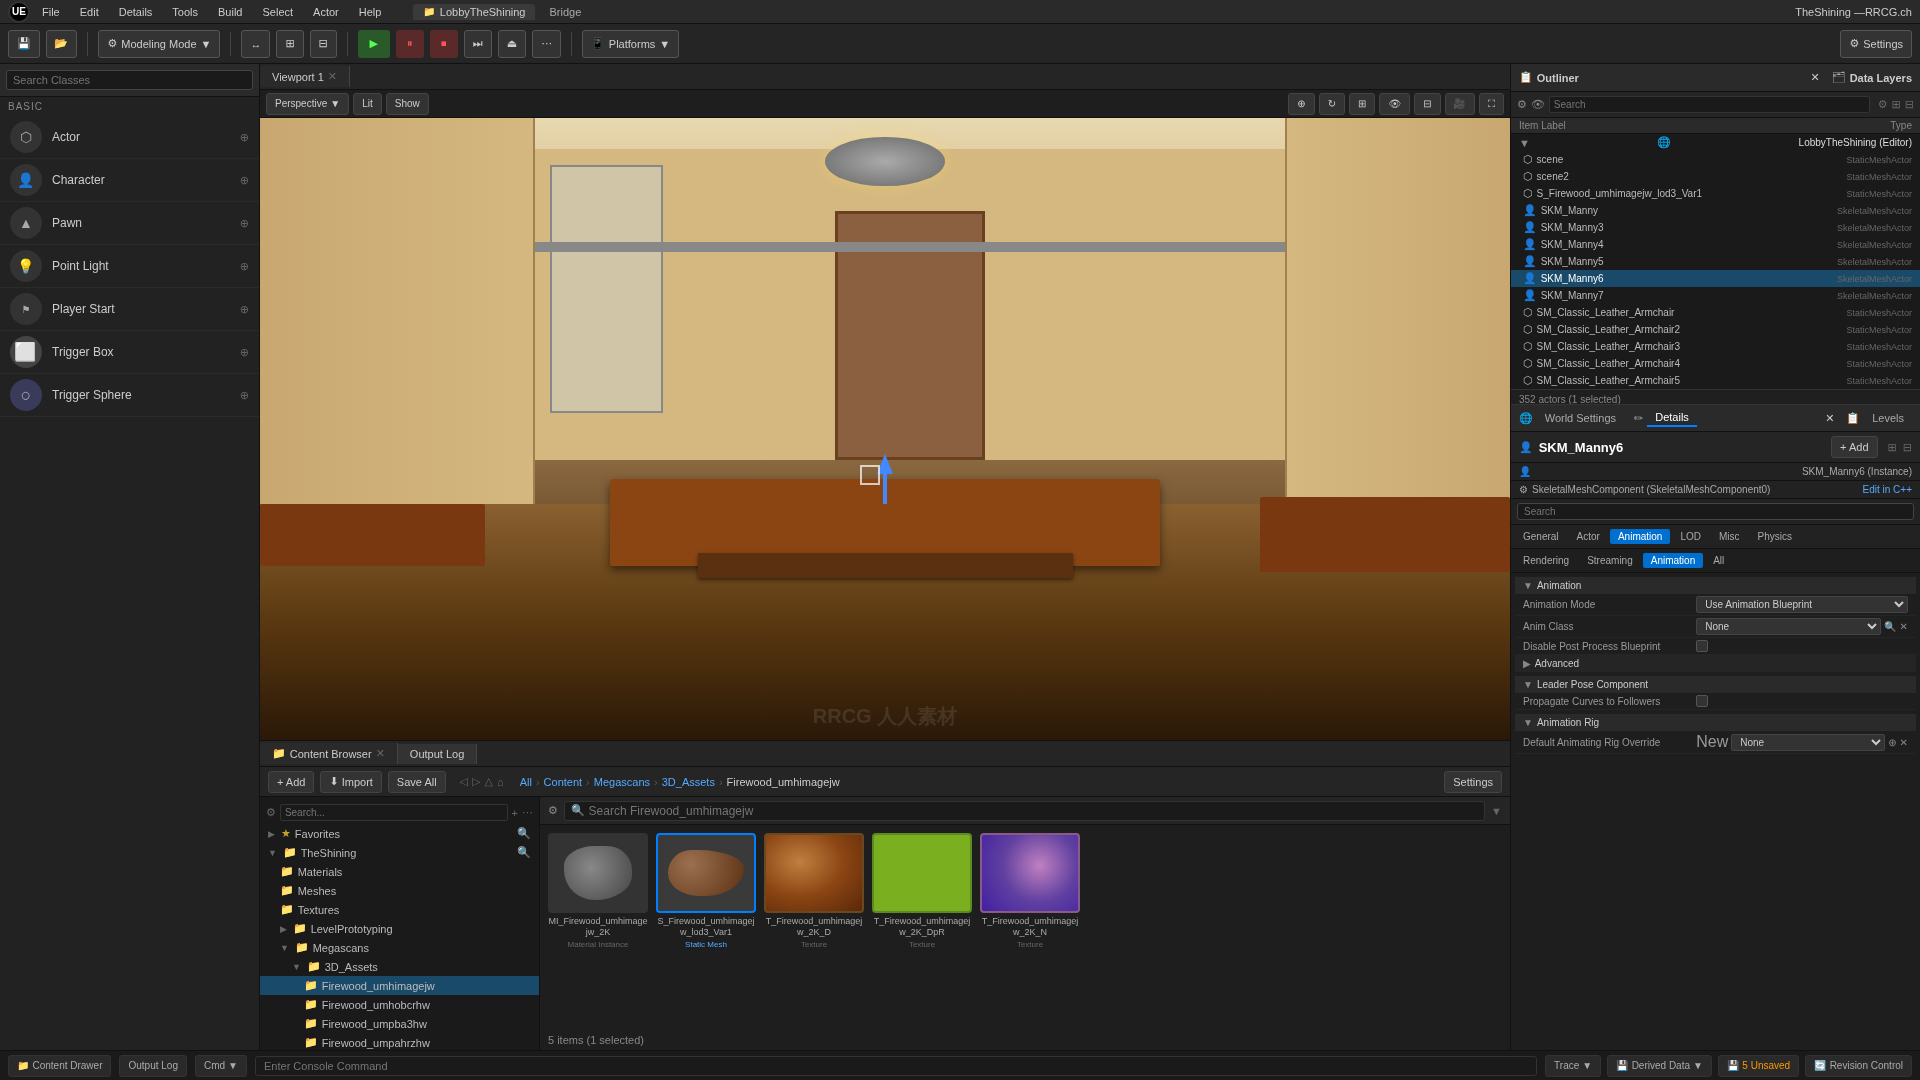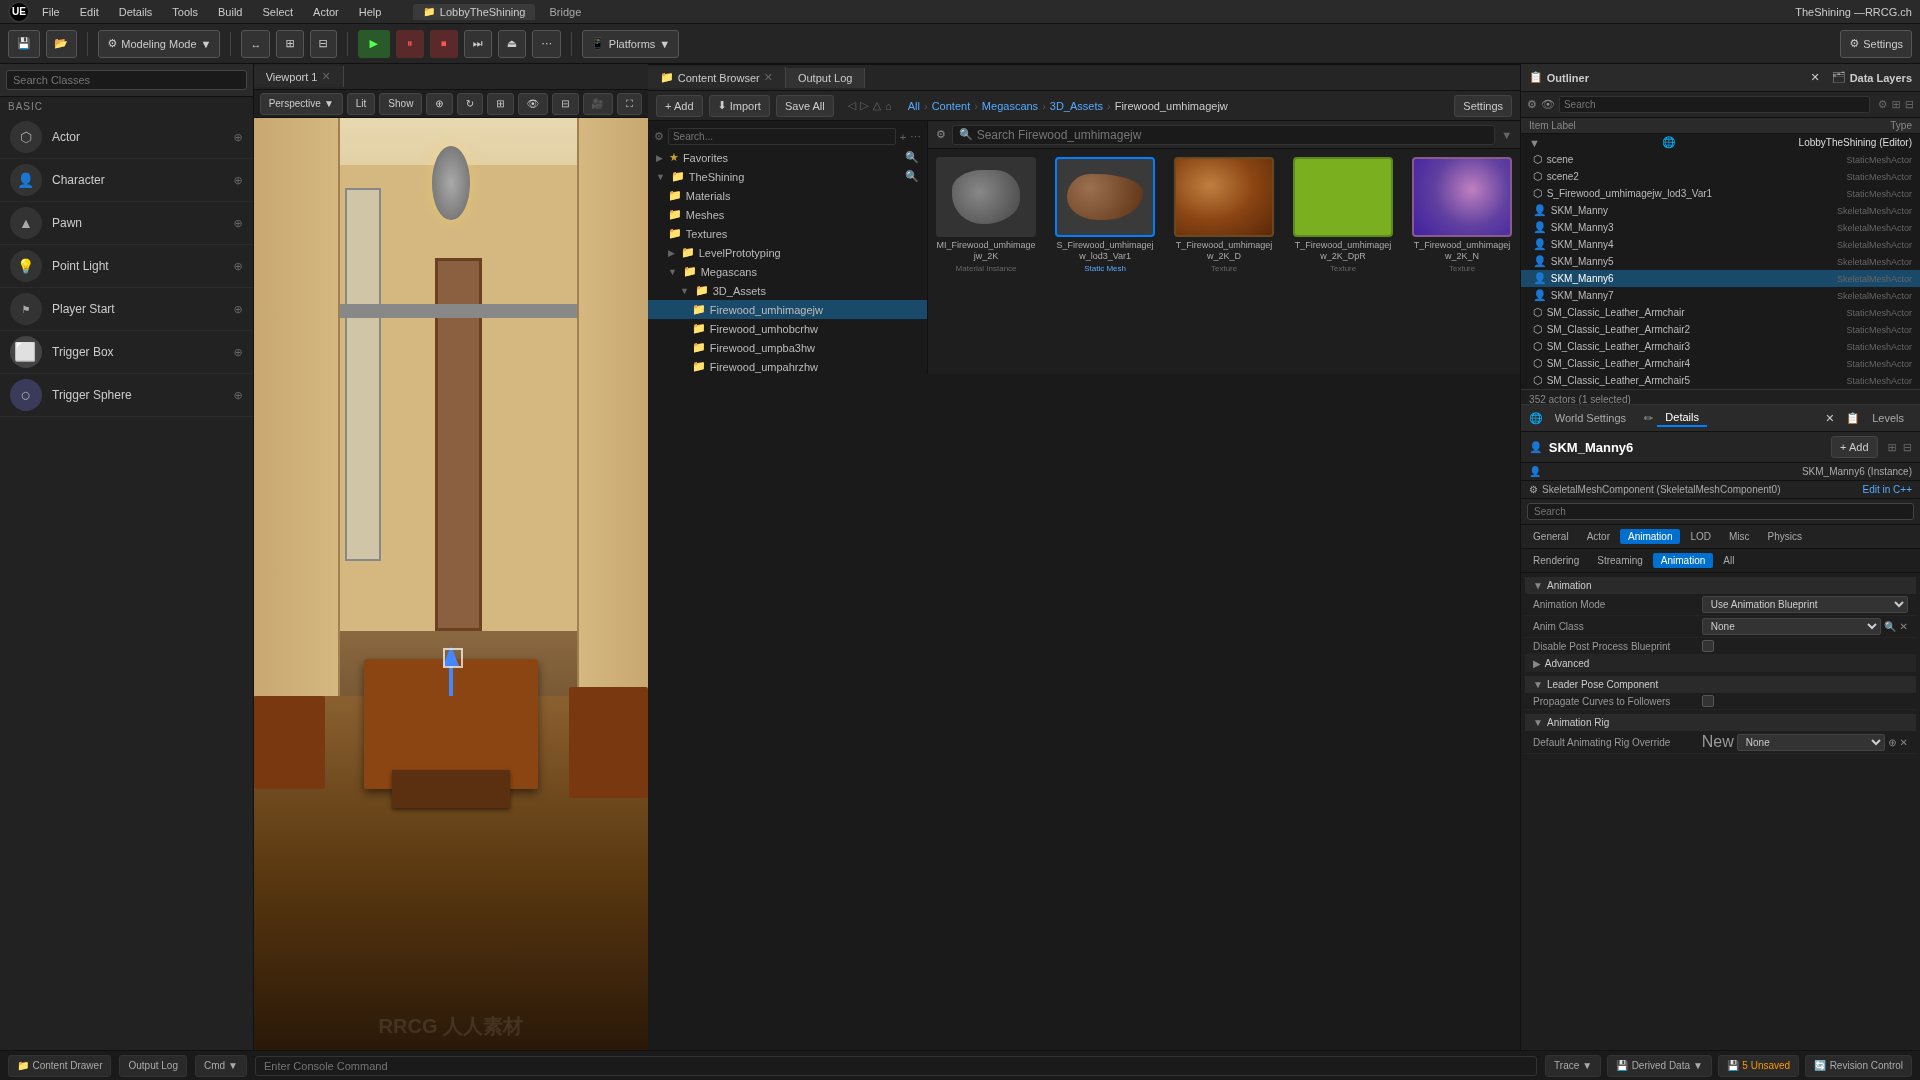--- a/index.html
+++ b/index.html
@@ -26,21 +26,21 @@
     #left-panel { width: 260px; background: #222; border-right: 1px solid #111; display: flex; flex-direction: column; }
     #left-panel-search { padding: 6px; background: #2a2a2a; border-bottom: 1px solid #111; }
     #left-panel-search input { width: 100%; background: #1a1a1a; border: 1px solid #444; color: #ccc; padding: 3px 6px; border-radius: 3px; font-size: 11px; }
     #basic-label { padding: 4px 8px; color: #888; font-size: 10px; text-transform: uppercase; letter-spacing: 1px; }
     .place-item { display: flex; align-items: center; padding: 5px 10px; cursor: pointer; border-bottom: 1px solid #2a2a2a; }
     .place-icon { width: 32px; height: 32px; background: #333; border-radius: 50%; margin-right: 10px; display: flex; align-items: center; justify-content: center; color: #aaa; font-size: 14px; flex-shrink: 0; }
     .place-name { color: #ccc; font-size: 12px; }
     .place-add { margin-left: auto; color: #666; }
 
     
-    #center { flex: 1; display: flex; flex-direction: row; }
+    #center { flex: 1; display: flex; flex-direction: column; }
     #viewport-area { flex: 1; background: #1a1a1a; position: relative; }
     #viewport-tab-bar { height: 26px; background: #252525; display: flex; align-items: center; border-bottom: 1px solid #111; }
     .viewport-tab { padding: 4px 12px; background: #333; border-right: 1px solid #444; color: #ccc; font-size: 11px; display: flex; align-items: center; gap: 4px; cursor: pointer; }
     .viewport-tab.active { background: #2a2a2a; }
     .viewport-controls { height: 28px; background: #1e1e1e; display: flex; align-items: center; padding: 0 6px; gap: 4px; border-bottom: 1px solid #111; }
     .vp-btn { height: 22px; background: #333; border: 1px solid #444; border-radius: 3px; color: #ccc; padding: 0 8px; cursor: pointer; font-size: 10px; display: flex; align-items: center; gap: 3px; justify-content: center; }
     .viewport-canvas { flex: 1; position: relative; background: #000000; overflow: hidden; }
     
     
     #content-area { height: 310px; background: #1e1e1e; border-top: 1px solid #111; display: flex; flex-direction: column; }
@@ -54,21 +54,21 @@
     .breadcrumb-sep { color: #555; }
 
     
     #content-tree { width: 280px; background: #1a1a1a; border-right: 1px solid #111; overflow-y: auto; padding: 4px 0; }
     .tree-item { padding: 3px 8px; cursor: pointer; font-size: 11px; color: #bbb; display: flex; align-items: center; gap: 4px; white-space: nowrap; }
     .tree-item.selected { background: #1a4a6a; }
     .tree-arrow { color: #666; font-size: 9px; margin-right: 2px; }
 
     
     #content-assets { flex: 1; padding: 8px; overflow-x: auto; overflow-y: hidden; background: #1e1e1e; }
-    .assets-grid { display: flex; gap: 19px; align-items: flex-start; }
+    .assets-grid { display: flex; gap: 8px; align-items: flex-start; }
     .asset-item { width: 100px; cursor: pointer; }
     .asset-item.selected .asset-thumb { border: 2px solid #0080ff; }
     .asset-thumb { width: 100px; height: 80px; background: #333; border: 2px solid transparent; border-radius: 4px; overflow: hidden; position: relative; display: flex; align-items: center; justify-content: center; }
     .asset-thumb.green { background: #5a8a20; }
     .asset-thumb.purple { background: #8a5a8a; }
     .asset-name { font-size: 9px; color: #aaa; text-align: center; margin-top: 3px; word-break: break-all; line-height: 1.2; }
     .asset-type { font-size: 8px; color: #666; text-align: center; margin-top: 2px; }
     .asset-count { padding: 4px 8px; color: #888; font-size: 11px; }
 
     
@@ -441,20 +441,21 @@
 
               <div class="asset-item">
                 <div class="asset-thumb purple">
                   <div style="position:absolute;inset:0;background:radial-gradient(circle at 60% 40%,#c080c0,#6040a0,#4020a0);"></div>
                 </div>
                 <div class="asset-name">T_Firewood_umhimagejw_2K_N</div>
                 <div class="asset-type">Texture</div>
               </div>
             </div>
           </div>
+          <div class="asset-count">5 items (1 selected)</div>
         </div>
       </div>
     </div>
   </div>
 
   <div id="right-panel">
 
     <div id="outliner-header">
       <span style="color:#aaa;">📋</span>
       <span class="panel-title">Outliner</span>

